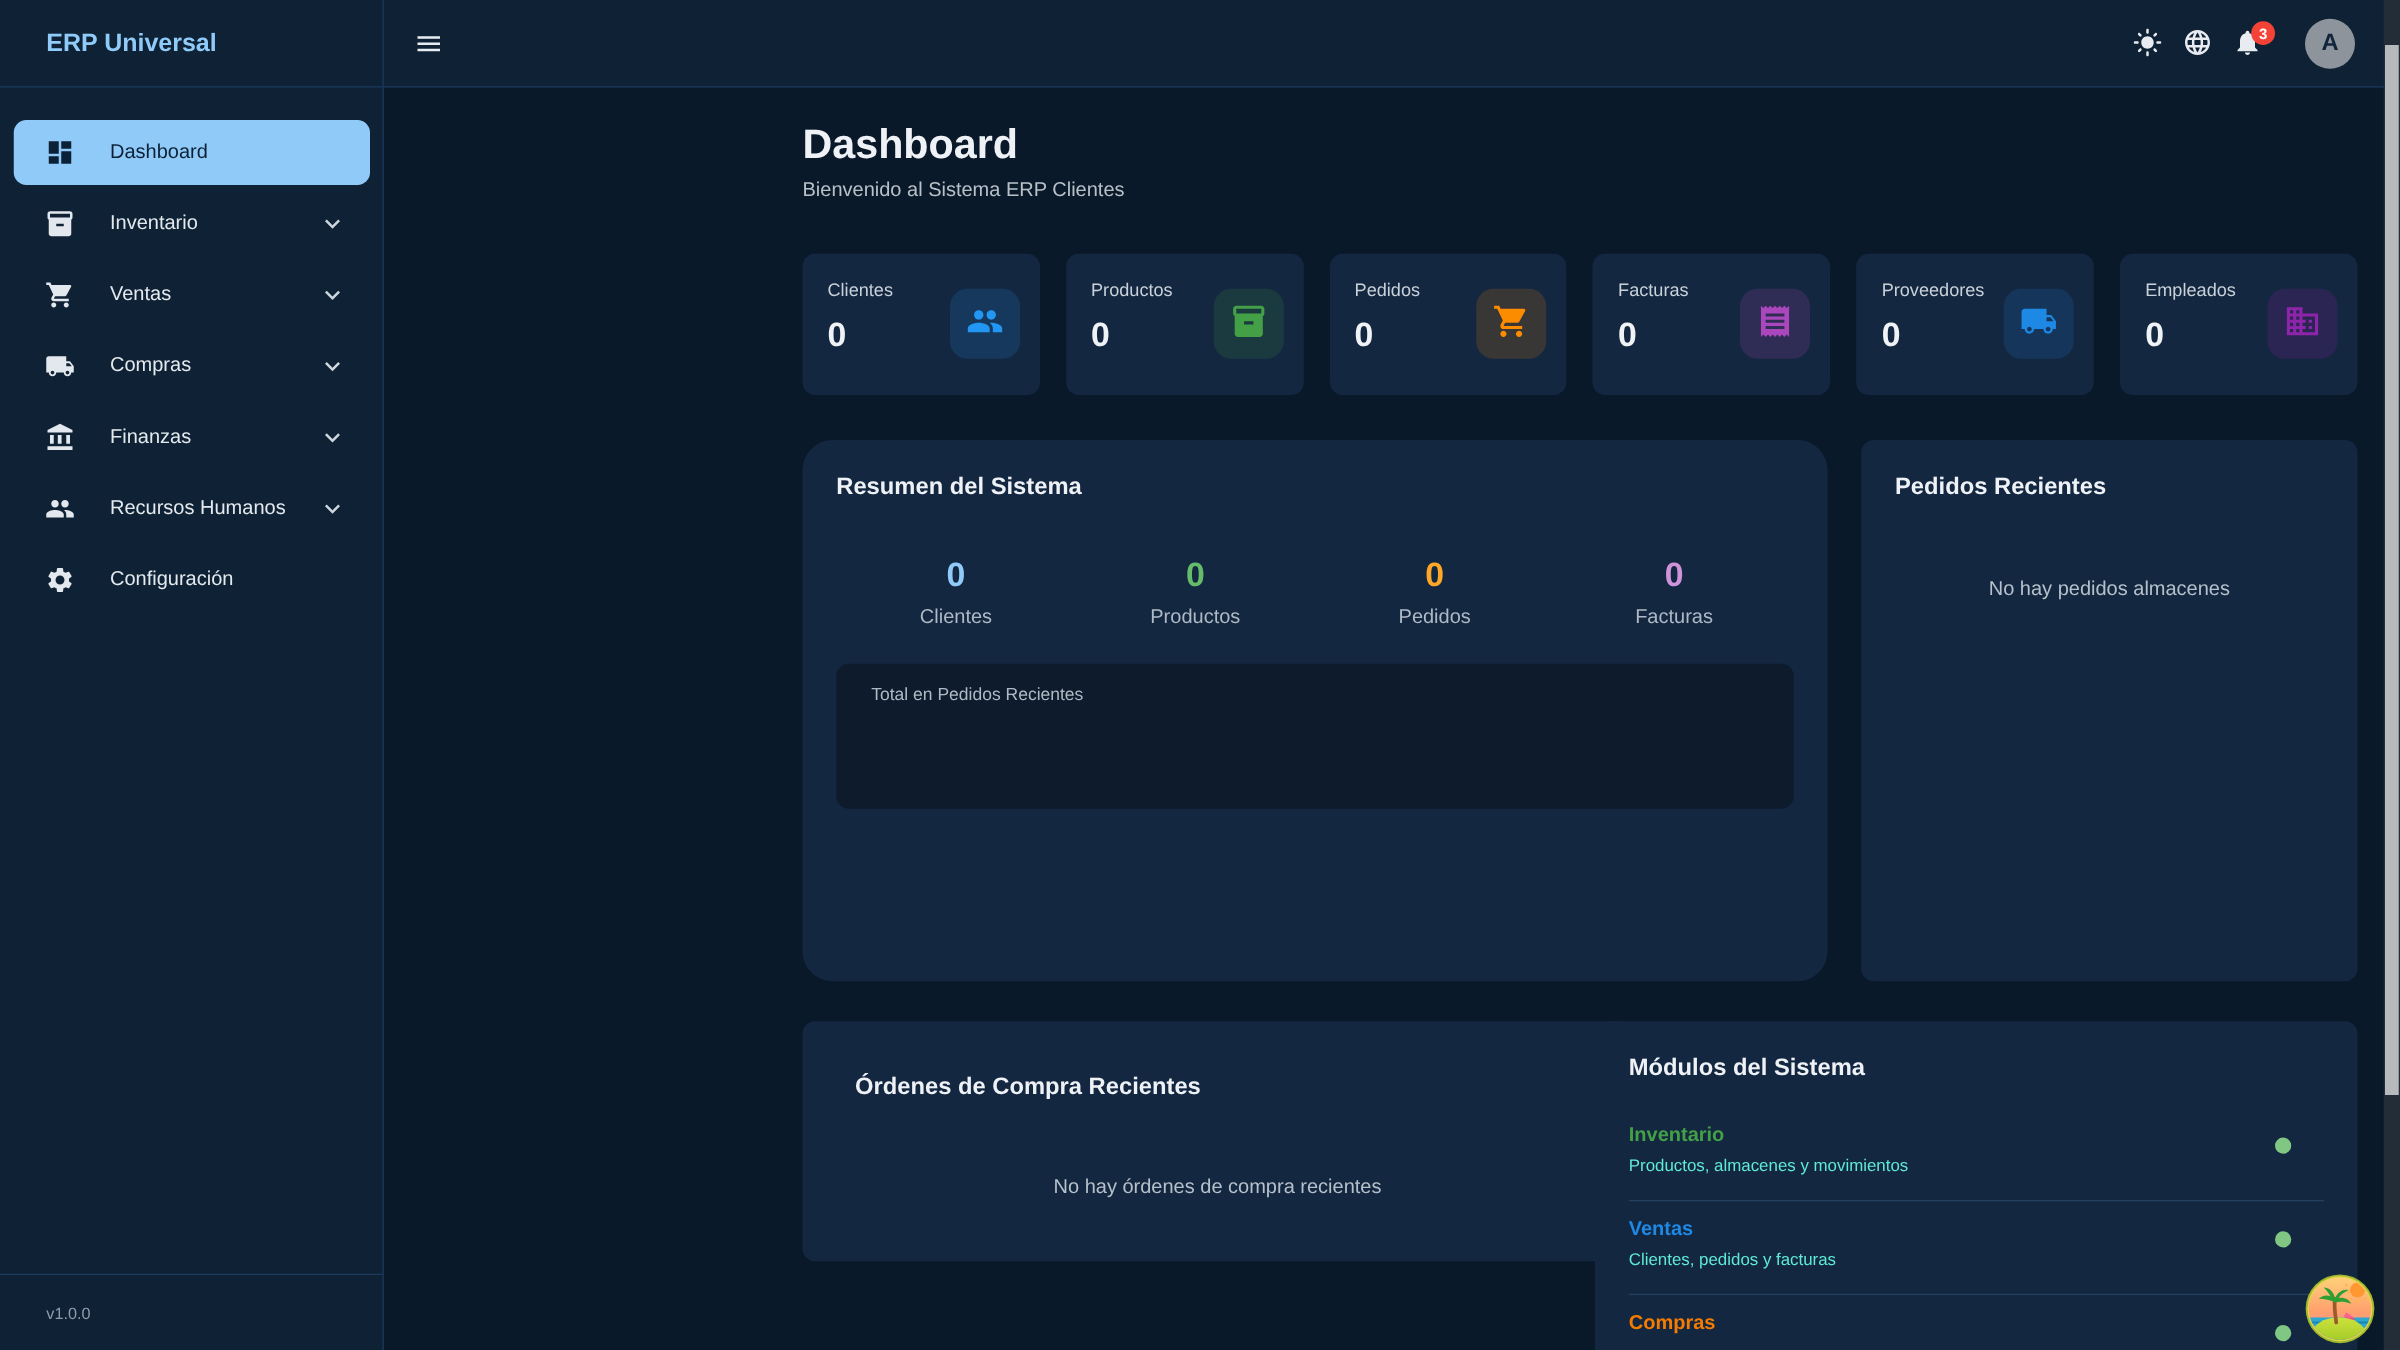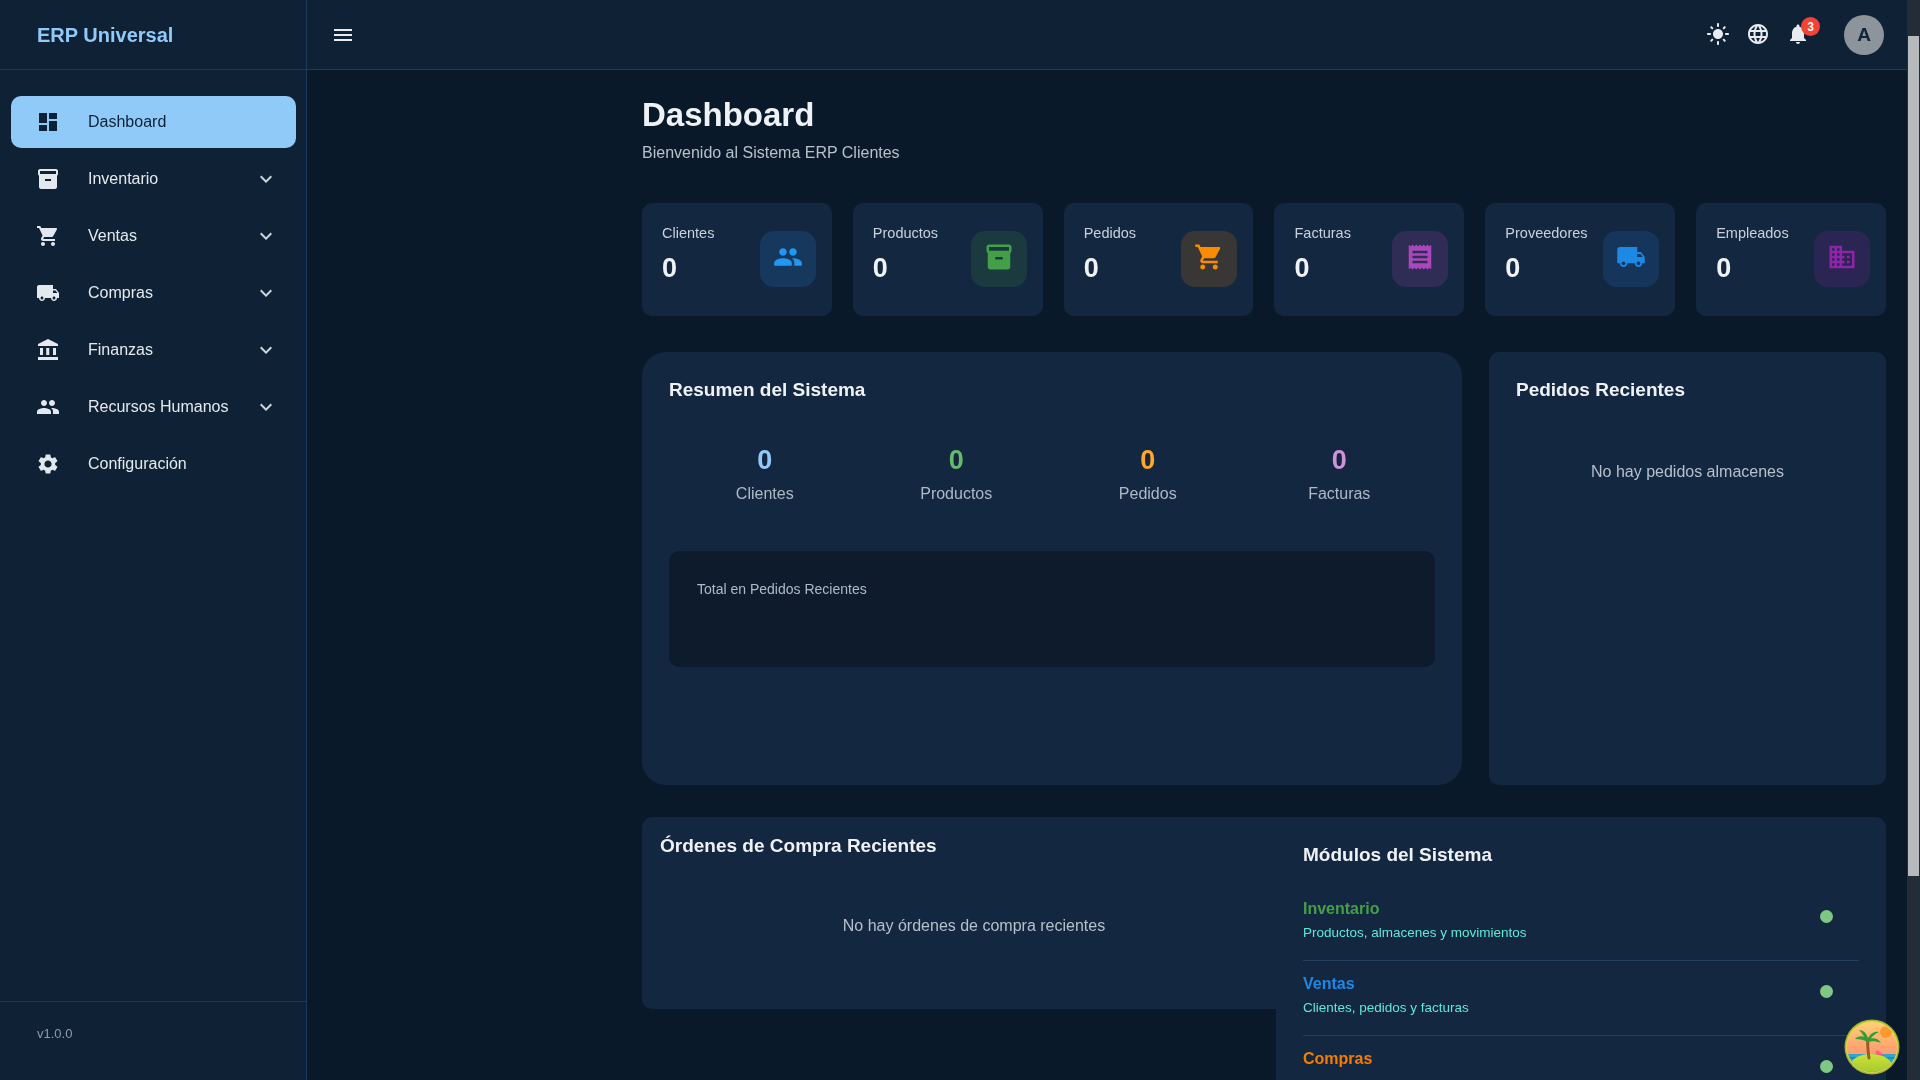--- a/index.html
+++ b/index.html
@@ -33,21 +33,21 @@
   .nav-item { width:285px; height:52px; margin:0 11px 5px 11px; border-radius:10px;
               display:flex; align-items:center; padding:0 18px 0 25px; cursor:pointer; }
   .nav-item .nav-ico { width:24px; height:24px; flex:0 0 24px; }
   .nav-item .nav-ico svg { fill:#e3e8ee; }
   .nav-item .nav-label { margin-left:28px; font-size:16px; color:#e4e9ee; flex:1; }
   .nav-item .chev { width:24px; height:24px; }
   .nav-item .chev svg { fill:#cdd5dd; }
   .nav-item.active { background:#90caf9; }
   .nav-item.active .nav-label { color:#0d2136; font-weight:500; }
   .nav-item.active .nav-ico svg { fill:#0d2136; }
-  .sidebar-footer { position:absolute; left:0; bottom:0; width:100%; height:79px;
+  .sidebar-footer { position:absolute; left:0; bottom:0; width:100%; height:61px;
                     border-top:1px solid #1b3a5e; padding:22px 0 0 37px; }
   .version { font-size:13px; color:#8b9cab; }
 
   
   .content { position:absolute; left:307px; top:70px; width:1600px; height:1010px; overflow:hidden; }
   .page-title { position:absolute; left:335px; top:26px; font-size:33px; font-weight:700; color:#eef2f6; }
   .page-subtitle { position:absolute; left:335px; top:74px; font-size:16px; color:#b8c0c8; }
 
   .card { background:#142740; border-radius:10px; position:absolute; }
 
@@ -60,31 +60,31 @@
                display:flex; align-items:center; justify-content:center; }
   .stat-tile svg { width:30px; height:30px; }
 
   
   .resumen-card { left:335px; top:282px; width:820px; height:433px; padding:27px;border-radius:24px; }
   .card-title { font-size:19px; font-weight:700; color:#eef2f6; }
   .resumen-stats { display:flex; margin-top:44px; }
   .rstat { flex:1; text-align:center; }
   .rstat-value { font-size:27px; font-weight:700; }
   .rstat-label { font-size:16px; color:#aeb9c5; margin-top:9px; }
-  .total-box { margin-top:48px; height:116px; background:#0d1b2c; border-radius:10px; padding:30px 28px; }
+  .total-box { margin-top:28px; height:116px; background:#0d1b2c; border-radius:10px; padding:16px 28px; }
   .total-label { font-size:14px; color:#b0bac4; }
   .total-value { font-size:30px; font-weight:700; color:#90caf9; margin-top:8px; }
 
   
   .pedidos-card { left:1182px; top:282px; width:397px; height:433px; padding:27px; }
   .empty-msg { text-align:center; font-size:16px; color:#b6c0ca; }
   .pedidos-card .empty-msg { margin-top:62px; }
 
   
-  .ordenes-card { left:335px; top:747px; width:664px; height:192px; padding:18px; }
+  .ordenes-card { left:335px; top:747px; width:664px; height:192px; padding:42px; }
   .ordenes-card .empty-msg { margin-top:60px; }
   .modulos-card { left:969px; top:747px; width:610px; height:350px; padding:27px; }
   .mod-list { margin-top:20px; }
   .mod-row { position:relative; padding:14px 0 19px 0; border-bottom:1px solid #23405f; cursor:pointer; }
   .mod-row:last-child { border-bottom:none; }
   .mod-name { font-size:16px; font-weight:600; }
   .mod-desc { font-size:13.5px; color:#5eead4; margin-top:7px; min-height:16px; }
   .mod-dot { position:absolute; right:26px; top:24px; width:13px; height:13px; border-radius:50%; }
 
   

